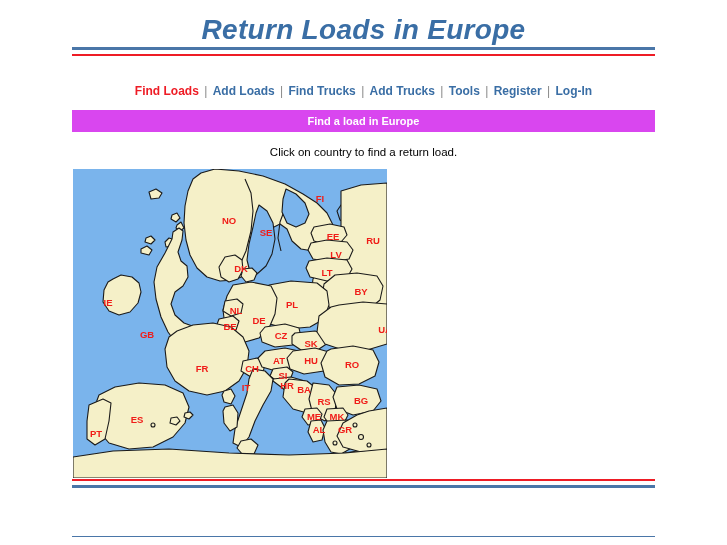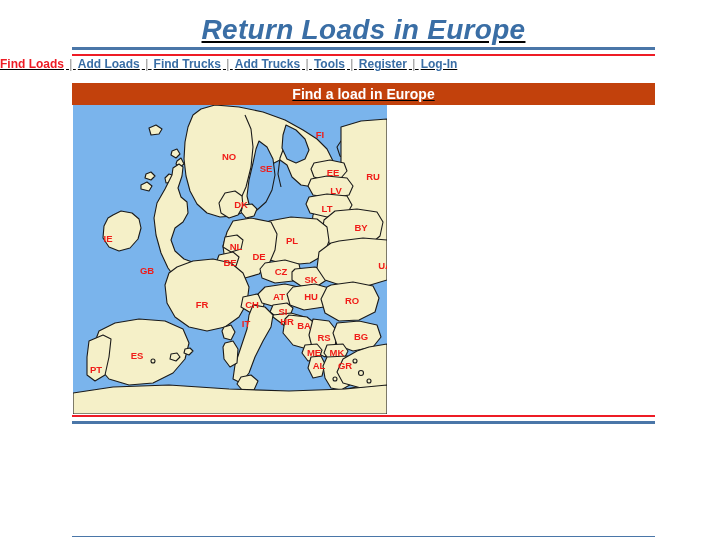--- a/index.html
+++ b/index.html
@@ -13,21 +13,20 @@
     overflow: hidden;
     font-family: "Liberation Sans", sans-serif;
     color: #000000;
     position: relative;
   }
 
   .page {
     width: 727px;
     height: 545px;
     position: relative;
-    text-decoration: underline;
   }
 
   
   .site-title {
     text-align: center;
     font-size: 28px;
     font-weight: bold;
     font-style: italic;
     color: #3a6ea5;
     letter-spacing: 0.3px;
@@ -50,47 +49,48 @@
   .rule-red {
     height: 2px;
     background: #ee1c25;
     font-size: 0;
     line-height: 0;
   }
   .rule-gap-1 { height: 4px; font-size:0; line-height:0; }
 
   
   .nav {
+    text-align: center;
     font-size: 12px;
     font-weight: bold;
-    padding-top: 1px;
+    padding-top: 28px;
     padding-bottom: 12px;
     white-space: nowrap;
   }
   .nav a {
     color: #3a6ea5;
     text-decoration: none;
   }
   .nav a.active {
     color: #ee1c25;
   }
   .nav .sep {
     color: #888888;
     font-weight: normal;
     padding: 0 2px;
   }
 
   
   .banner {
     width: 583px;
     margin: 0 auto;
-    background: #c2410c;
+    background: #d946ef;
     color: #ffffff;
     text-align: center;
-    font-size: 14px;
+    font-size: 11px;
     font-weight: bold;
     height: 22px;
     line-height: 22px;
   }
 
   
   .subtitle {
     text-align: center;
     font-size: 11.5px;
     color: #000000;
@@ -175,20 +175,21 @@
   <div class="rule-wrap">
     <div class="rule-blue"></div>
     <div class="rule-gap-1"></div>
     <div class="rule-red"></div>
   </div>
 
   <div class="nav" id="main-nav"><a href="#" class="active">Find Loads</a><span class="sep"> | </span><a href="#">Add Loads</a><span class="sep"> | </span><a href="#">Find Trucks</a><span class="sep"> | </span><a href="#">Add Trucks</a><span class="sep"> | </span><a href="#">Tools</a><span class="sep"> | </span><a href="#">Register</a><span class="sep"> | </span><a href="#">Log-In</a></div>
 
   <div class="banner">Find a load in Europe</div>
 
+  <div class="subtitle">Click on country to find a return load.</div>
 
   <div class="map-area">
     <div class="map-box">
       <svg width="314" height="309" viewBox="0 0 314 309" xmlns="http://www.w3.org/2000/svg">
         <rect x="0" y="0" width="314" height="309" fill="#7ab4ec"></rect>
         <g stroke="#1a1a1a" stroke-width="1.1" fill="#f5f0c8" stroke-linejoin="round">
 
           <path d="M76 23 l7 -3 l6 4 l-3 5 l-8 1 z"></path>
           <path d="M99 46 l5 -2 l3 5 l-4 4 l-5 -3 z"></path>
 

